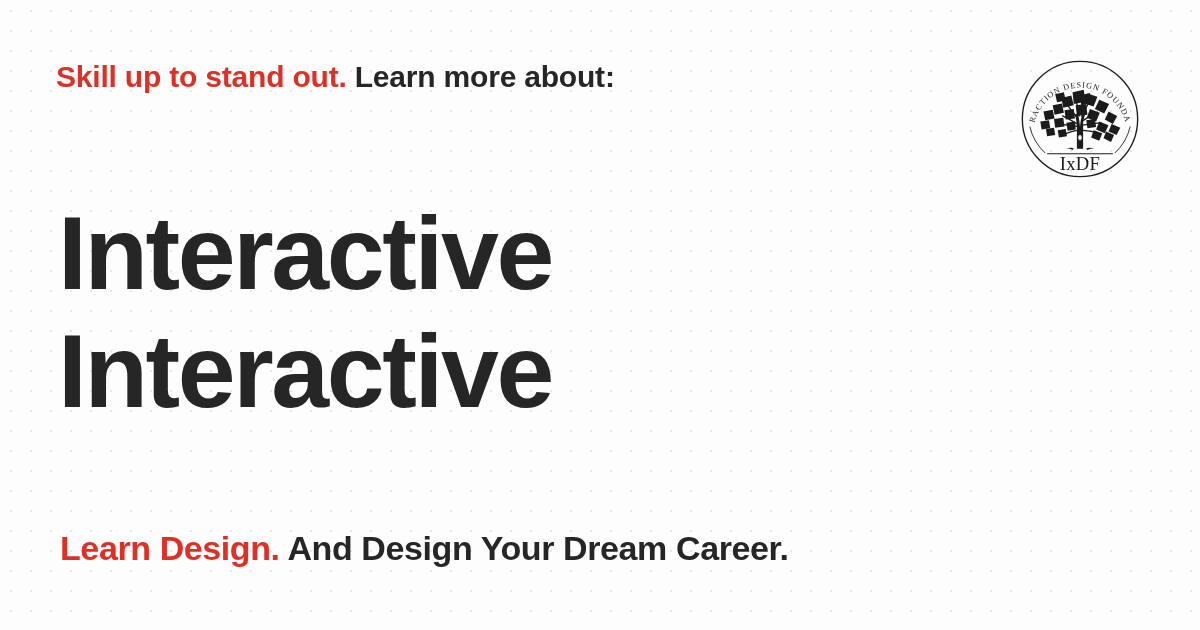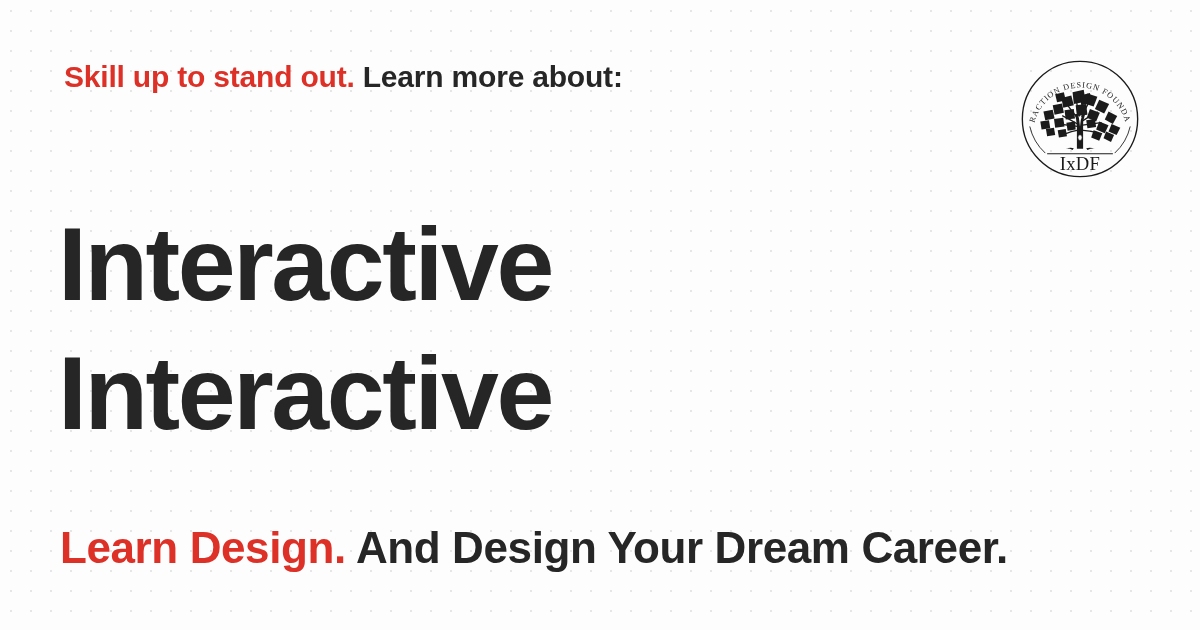--- a/index.html
+++ b/index.html
@@ -24,21 +24,21 @@
       radial-gradient(circle at 1px 1px, #e6e6e6 1.15px, transparent 1.2px);
     background-size: 20px 20px;
     background-position: 10px 10px;
     box-sizing: border-box;
     overflow: hidden;
   }
 
   
   .eyebrow {
     position: absolute;
-    left: 64px;
+    left: 56px;
     top: 58px;
     font-size: 30px;
     font-weight: bold;
     line-height: 38px;
     letter-spacing: -0.2px;
     color: #262626;
     white-space: nowrap;
     text-align: center;
   }
   .eyebrow .accent { color: #dd3127; }
@@ -48,28 +48,28 @@
     position: absolute;
     left: 58px;
     top: 124px;
     width: 900px;
     font-size: 104px;
     font-weight: bold;
     line-height: 118px;
     letter-spacing: -2.4px;
     color: #262626;
   }
-  .headline .hl-line { display: block; white-space: nowrap; margin-top: 11px; }
+  .headline .hl-line { display: block; white-space: nowrap; }
 
   
   .tagline {
     position: absolute;
     left: 60px;
     top: 526px;
-    font-size: 44px;
+    font-size: 34px;
     font-weight: bold;
     line-height: 44px;
     letter-spacing: -0.4px;
     color: #262626;
     white-space: nowrap;
   }
   .tagline .accent { color: #dd3127; }
 
   
   .logo {

